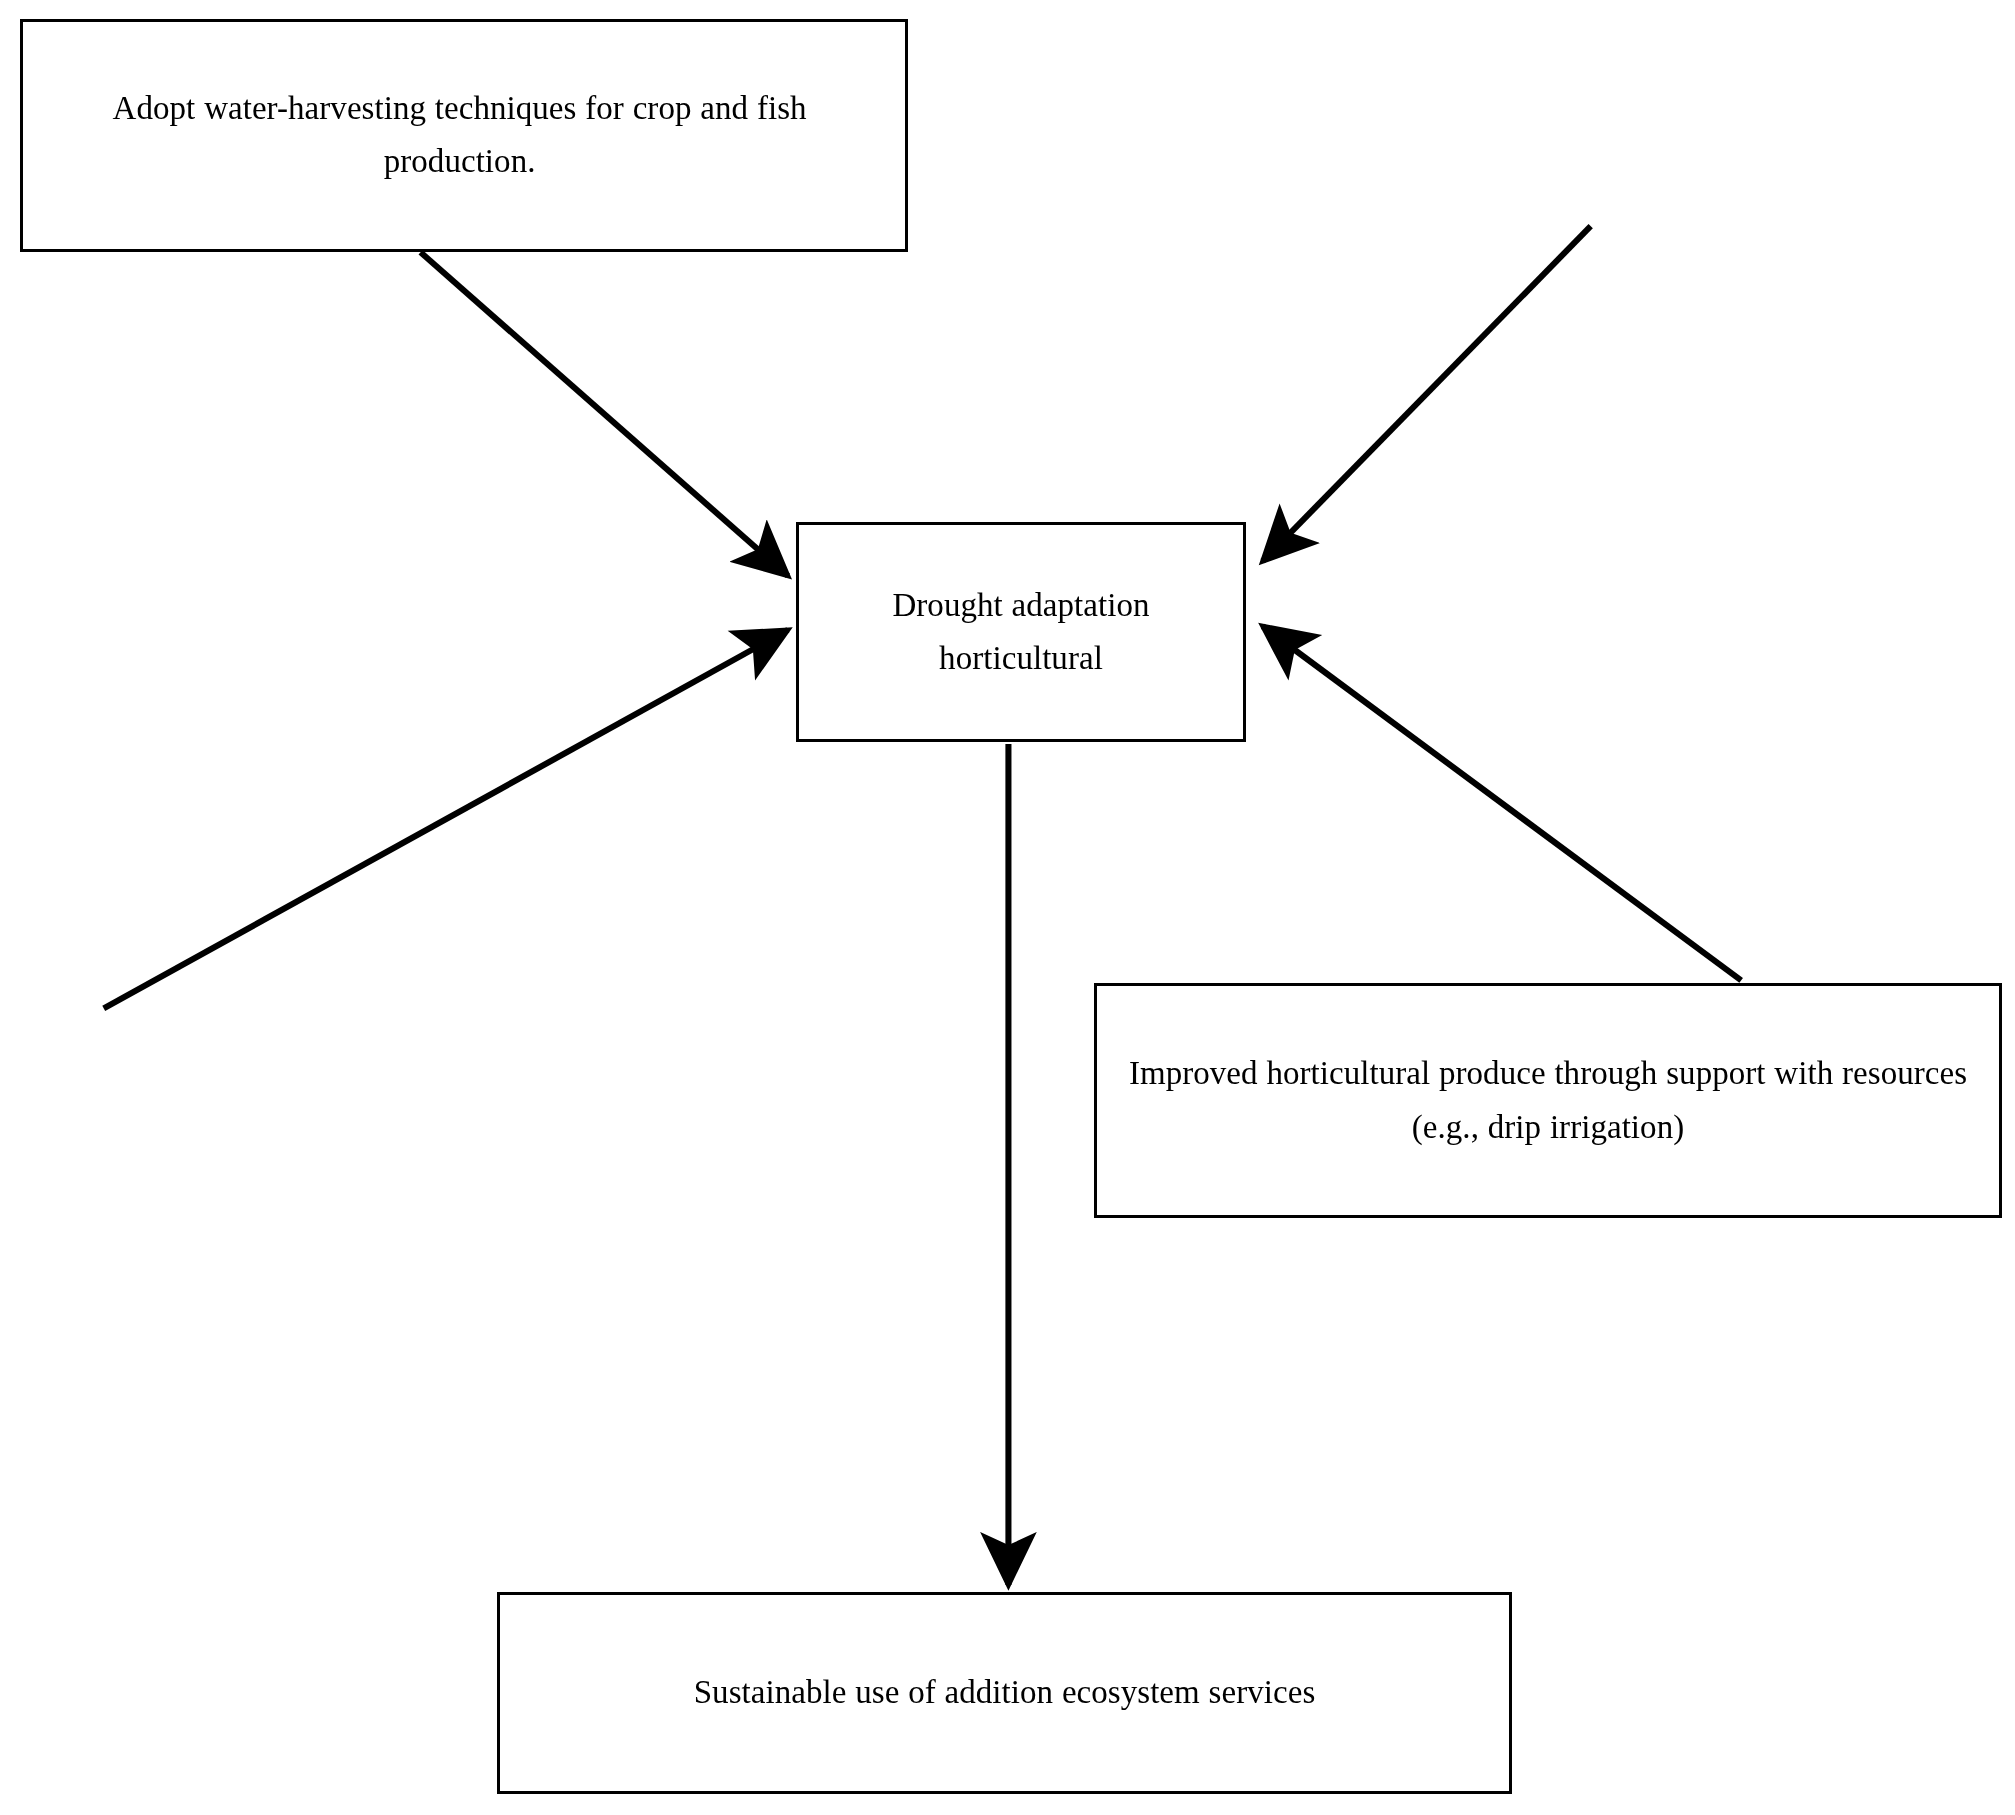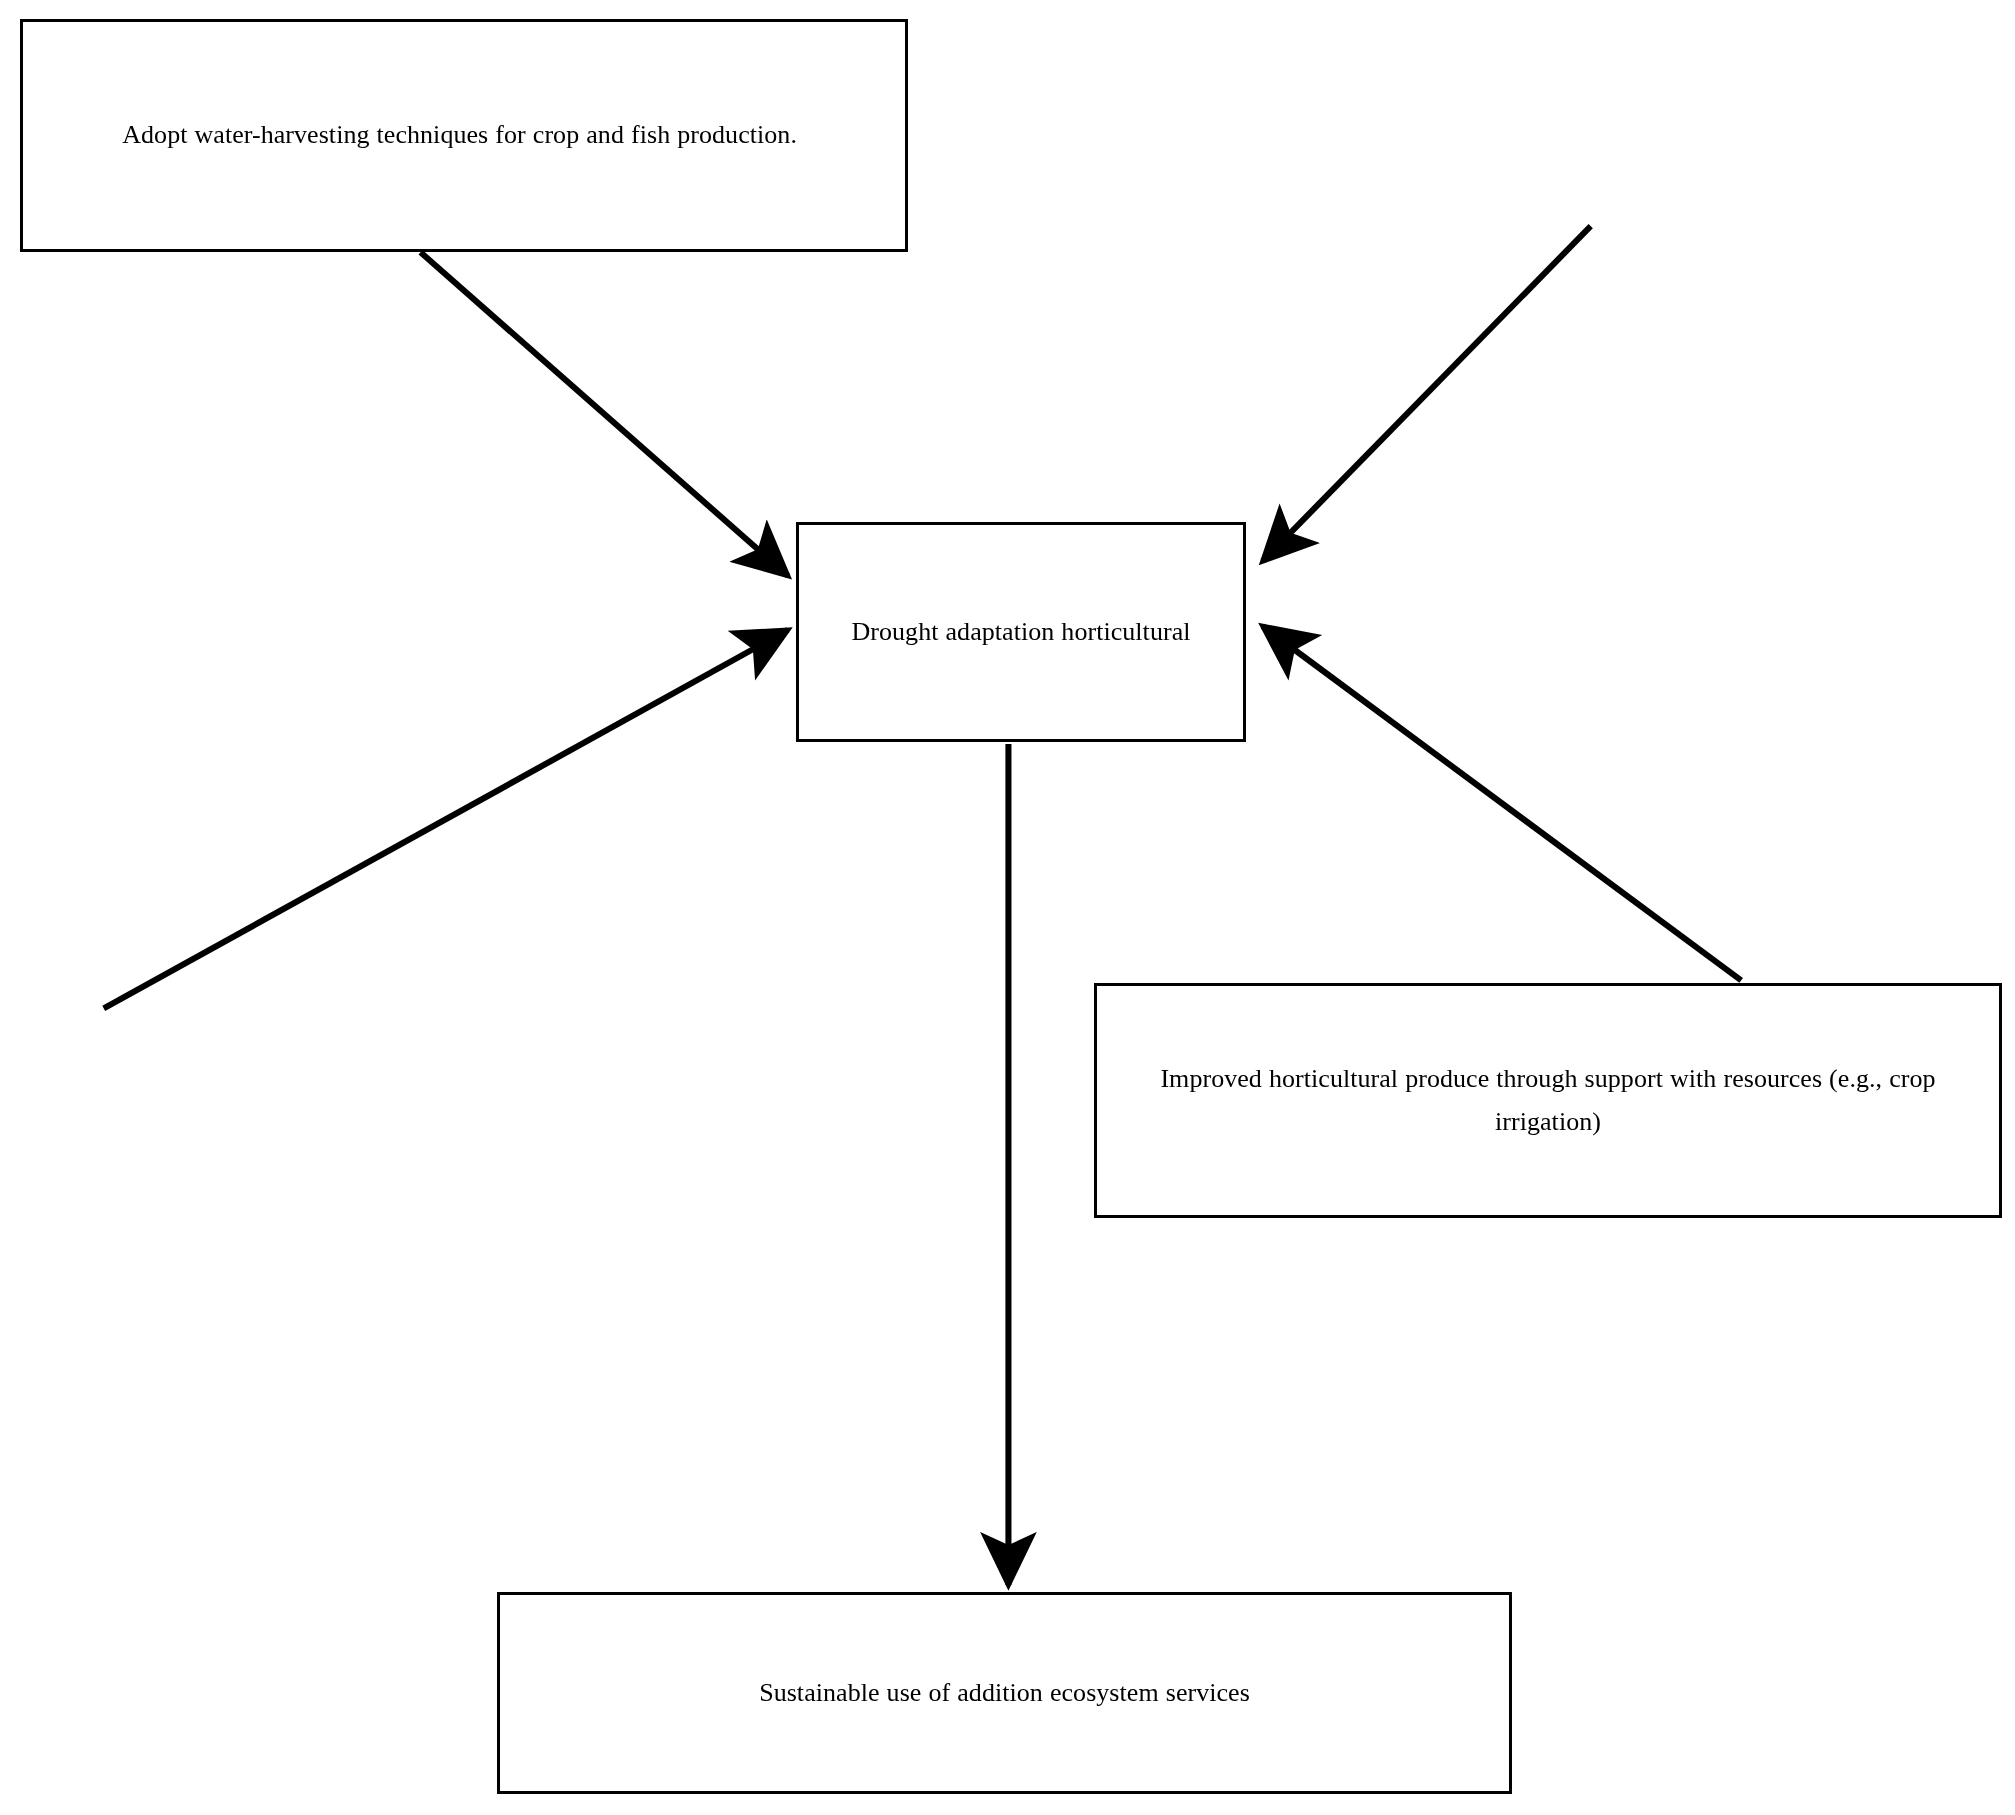--- a/index.html
+++ b/index.html
@@ -31,21 +31,21 @@
     background: #ffffff;
     display: flex;
     align-items: center;
     justify-content: center;
     z-index: 3;
   }
   .node-text {
     display: block;
     width: 100%;
     color: #000000;
-    font-size: 26px;
+    font-size: 33px;
     line-height: 1.62;
     letter-spacing: 0.05px;
     word-spacing: 0.5px;
   }
   .text-center { text-align: center; padding: 0 25px; }
   .text-left   { text-align: left;   padding: 0 0 0 28px; }
 
   
   #node-water-harvesting {
     left: 19.6px;  top: 18.7px;   width: 888px; height: 233px;
@@ -94,21 +94,21 @@
     <span class="node-text text-center">Adopt water-harvesting techniques for crop and fish production.</span>
   </div>
 
 
   <div class="node" id="node-drought-interventions">
     <span class="node-text text-center">Drought adaptation horticultural</span>
   </div>
 
 
   <div class="node" id="node-improved-produce">
-    <span class="node-text text-center">Improved horticultural produce through support with resources (e.g., crop irrigation)</span>
+    <span class="node-text text-center">Improved horticultural produce through support with resources (e.g., drip irrigation)</span>
   </div>
 
   <div class="node" id="node-wetland-services">
     <span class="node-text text-center">Sustainable use of addition ecosystem services</span>
   </div>
 
 </div>
 
 
 </body></html>

